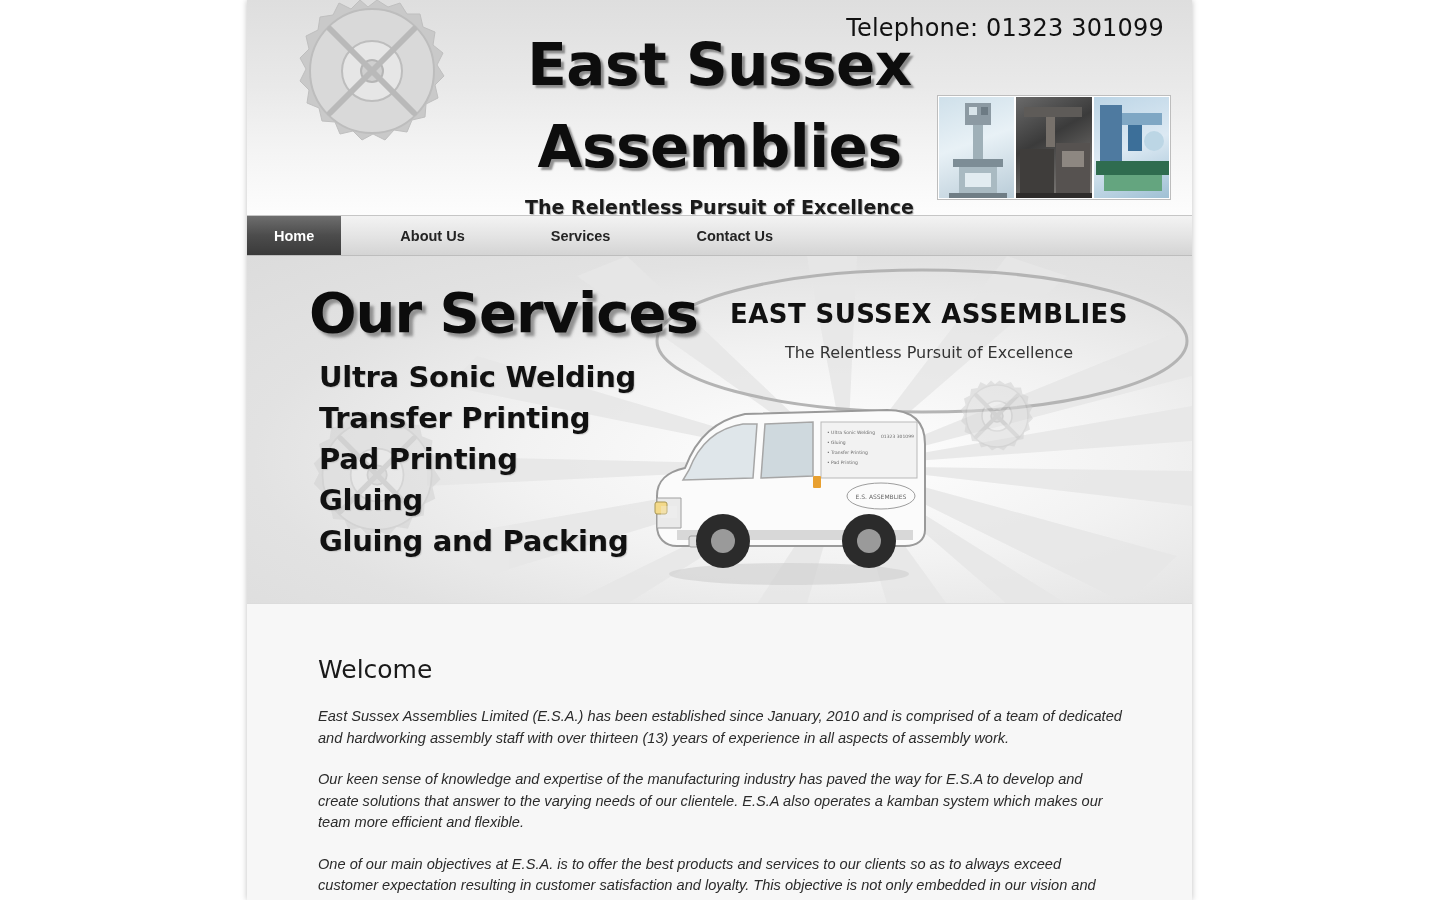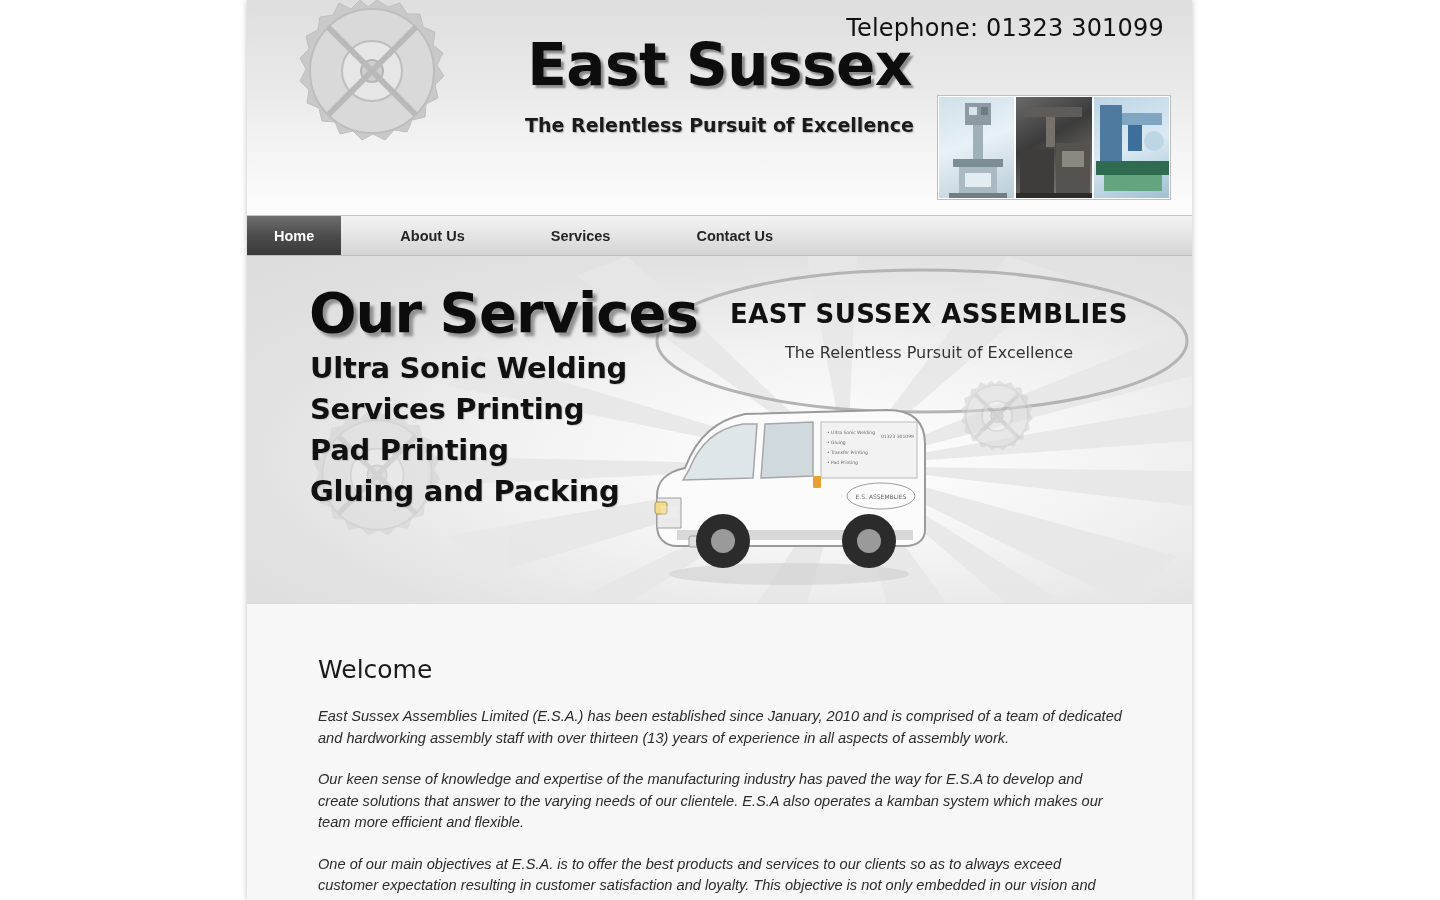--- a/index.html
+++ b/index.html
@@ -143,21 +143,21 @@
     font-weight: bold;
     font-size: 56px;
     color: #0c0c0c;
     text-shadow: 4px 4px 3px rgba(110,110,110,0.7);
     letter-spacing: -1px;
   }
   .services-list {
     position: absolute;
     left: 63px; top: 92px;
     list-style: none;
-    margin: 0; padding: 0;
+    margin: 9px; padding: 0;
   }
   .services-list li {
     font-family: "DejaVu Sans", sans-serif;
     font-weight: bold;
     font-size: 29px;
     line-height: 41px;
     color: #111;
     letter-spacing: -0.3px;
     text-shadow: 1px 1px 1px rgba(160,160,160,0.4);
   }
@@ -235,20 +235,21 @@
             <line x1="58" y1="34" x2="142" y2="118"></line>
             <line x1="142" y1="34" x2="58" y2="118"></line>
           </g>
         </svg>
       </div>
 
       <div class="phone">Telephone: 01323 301099</div>
 
       <div class="title-wrap">
         <div class="title1">East Sussex</div>
+        <div class="title2">Assemblies</div>
         <div class="tagline">The Relentless Pursuit of Excellence</div>
       </div>
 
       <div class="photo-strip">
         <div class="photo photo-a">
           <svg width="78" height="102" viewBox="0 0 78 102">
             <rect x="26" y="6" width="26" height="22" fill="#8c9aa3"></rect>
             <rect x="30" y="10" width="8" height="8" fill="#d8e4ea"></rect>
             <rect x="42" y="10" width="7" height="8" fill="#6d7b84"></rect>
             <rect x="34" y="28" width="10" height="34" fill="#9fb0b8"></rect>
@@ -339,22 +340,23 @@
             <line x1="58" y1="34" x2="142" y2="118"></line>
             <line x1="142" y1="34" x2="58" y2="118"></line>
           </g>
         </svg>
       </div>
 
       <div class="services-head">Our Services</div>
 
       <ul class="services-list">
         <li>Ultra Sonic Welding</li>
-        <li>Services Printing</li>
+        <li>Transfer Printing</li>
         <li>Pad Printing</li>
+        <li>Gluing</li>
         <li>Gluing and Packing</li>
       </ul>
 
       <svg class="van" viewBox="0 0 300 215">
         <ellipse cx="152" cy="196" rx="120" ry="11" fill="#cfcfcf" opacity="0.6"></ellipse>
         <path d="M48 90 C60 58 80 42 108 36 L250 32 C276 32 288 44 288 66 L288 152 C288 162 280 168 268 168 L40 168 C28 168 20 160 20 148 L20 118 C20 102 30 94 48 90 Z" fill="#fbfbfb" stroke="#9a9a9a" stroke-width="2"></path>
         <path d="M52 92 C62 66 80 50 106 46 L120 46 L116 100 L46 102 Z" fill="#dfe6ea" stroke="#a6a6a6" stroke-width="1.5"></path>
         <path d="M128 46 L176 44 L176 98 L124 100 Z" fill="#cfd9de" stroke="#a6a6a6" stroke-width="1.5"></path>
         <rect x="184" y="44" width="96" height="56" fill="#f2f2f2" stroke="#b9b9b9" stroke-width="1"></rect>
         <g fill="#6b6b6b" font-family="DejaVu Sans, sans-serif" font-size="4.5">

